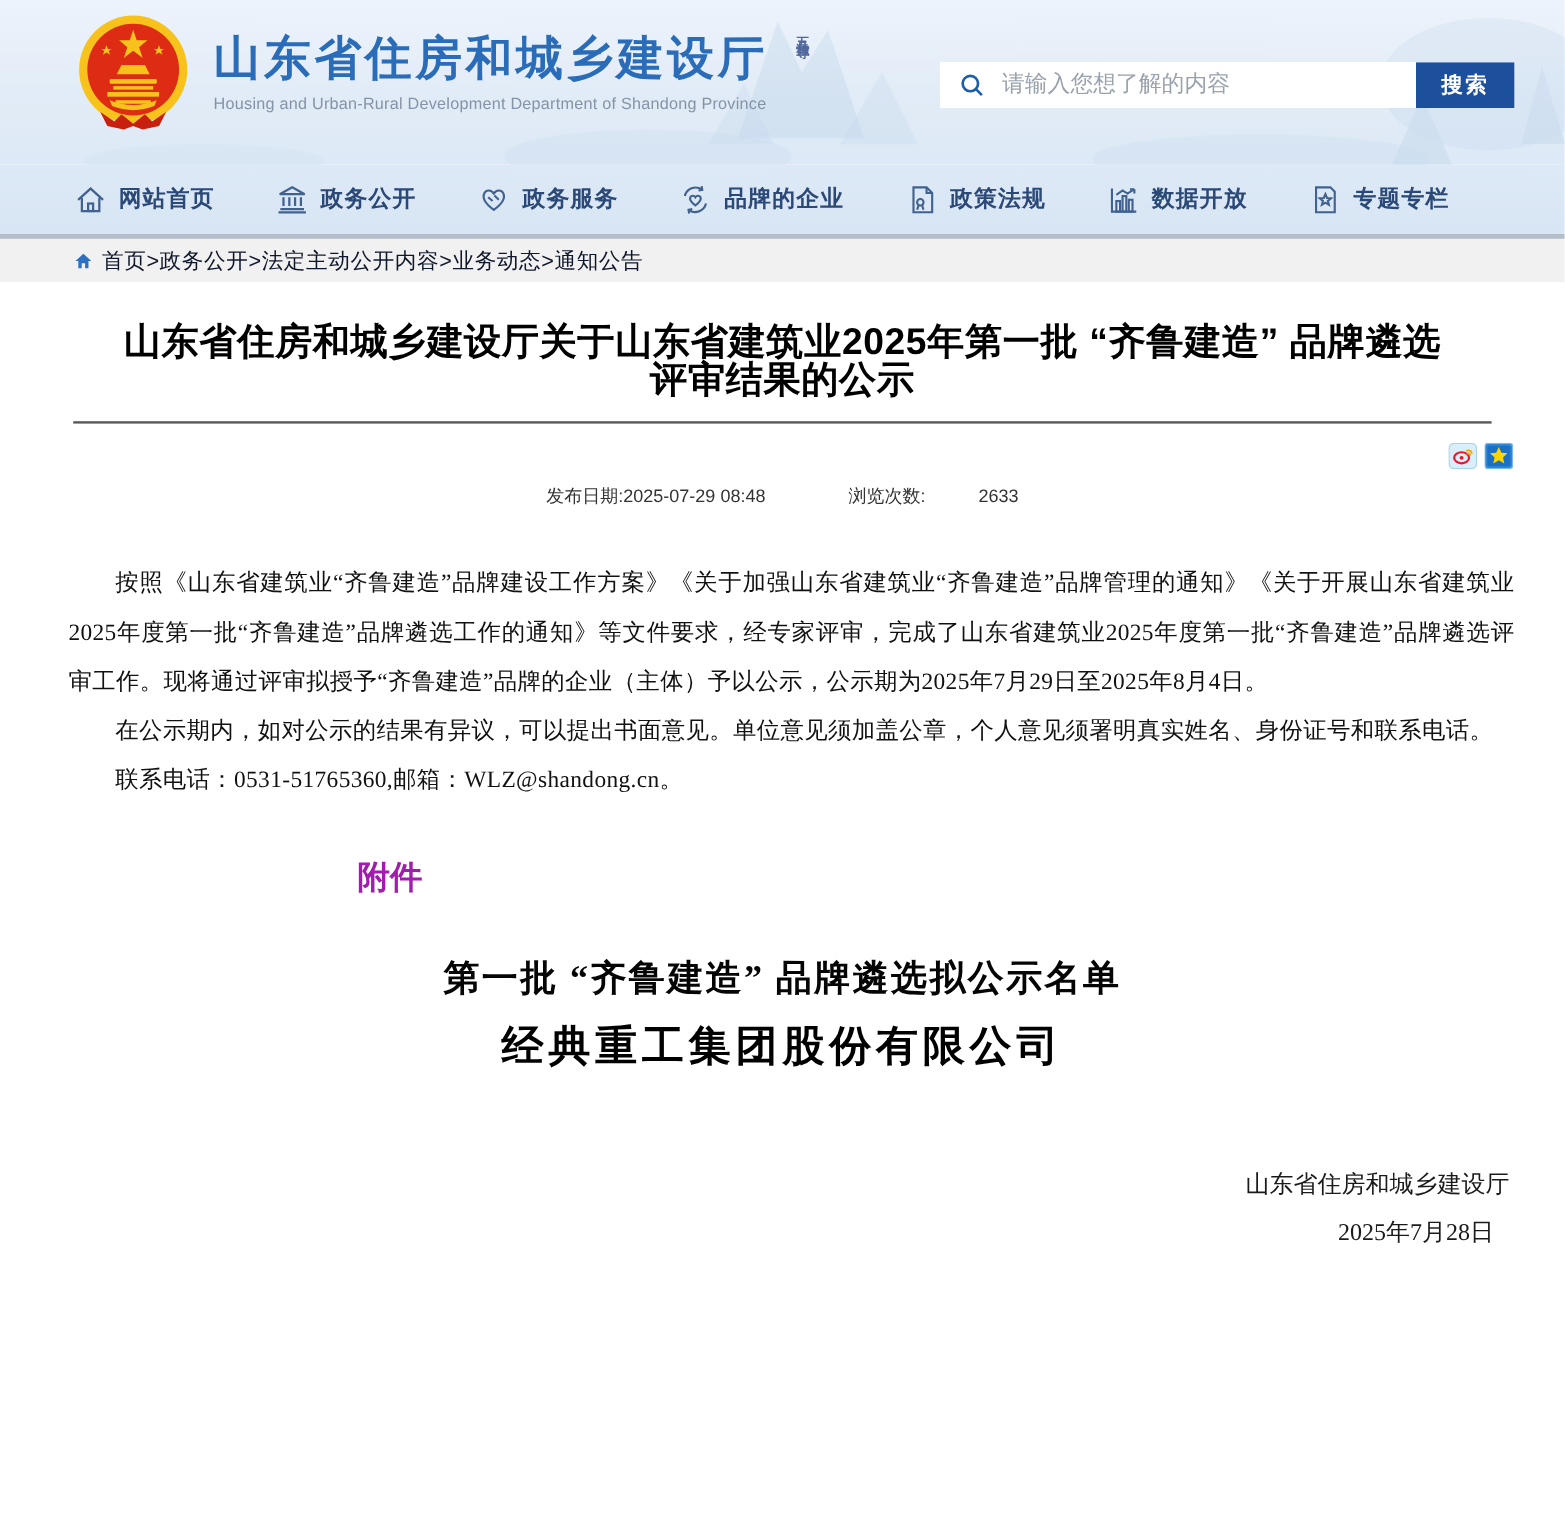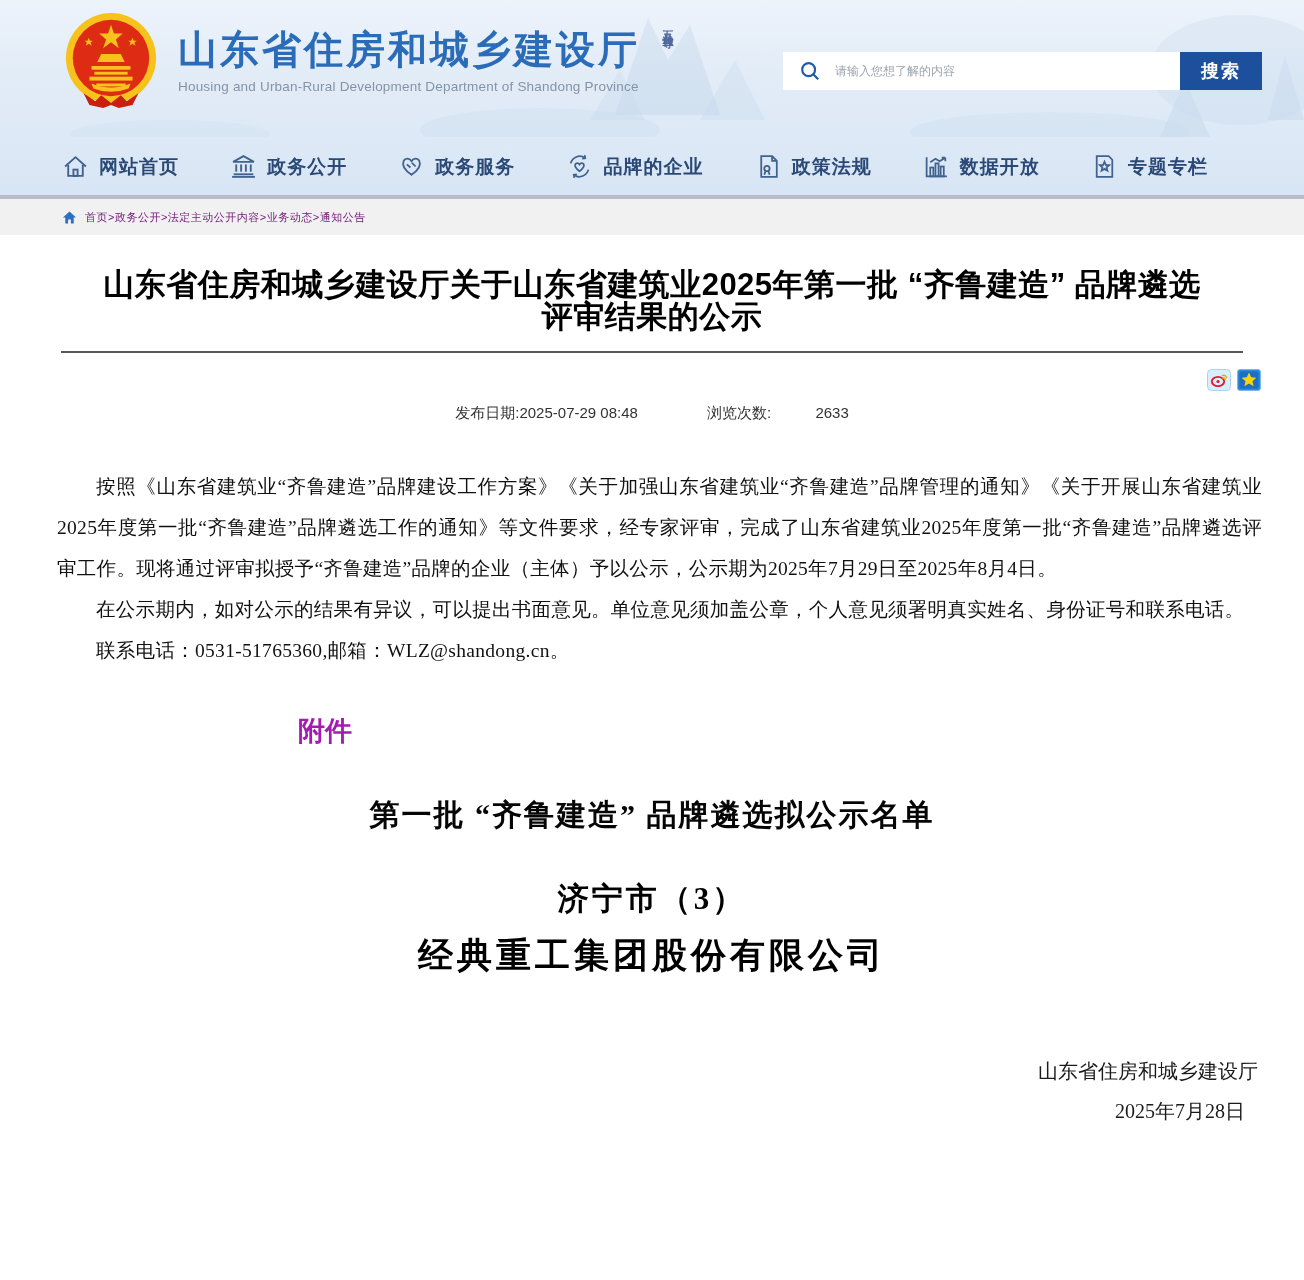--- a/index.html
+++ b/index.html
@@ -26,45 +26,45 @@
     font-size: 11px; color: #37508e; opacity: 0.85; letter-spacing: 2px;
     font-family: "Liberation Serif", serif; font-weight: bold;
   }
   .search-box {
     position: absolute; left: 783px; top: 52px; width: 479px; height: 38px;
     background: #ffffff; display: flex; align-items: center;
   }
   .search-icon { margin-left: 16px; display: flex; }
   .search-input {
     flex: 1; border: none; outline: none; height: 100%;
-    font-size: 12px; padding-left: 14px; color: #333; background: transparent;
+    font-size: 19px; padding-left: 14px; color: #333; background: transparent;
   }
   .search-input::placeholder { color: #9aa3ad; }
   .search-btn {
     width: 82px; height: 38px; border: none; background: #1c4f9c; color: #ffffff;
     font-size: 18px; font-weight: bold; letter-spacing: 2px; cursor: pointer;
   }
 
   
   .main-nav {
     position: relative; height: 58px;
     background: linear-gradient(180deg, #dde9f6 0%, #d8e5f4 100%);
     display: flex; align-items: center; justify-content: space-between;
     padding: 0 96px 0 62px;
   }
-  .nav-item { display: flex; align-items: flex-end; gap: 10px; cursor: pointer; text-decoration: none; }
+  .nav-item { display: flex; align-items: flex-start; gap: 10px; cursor: pointer; text-decoration: none; }
   .nav-item .nav-label { font-size: 19px; font-weight: bold; color: #2b4977; letter-spacing: 1px; }
   .nav-icon { display: flex; }
 
   
   .breadcrumb-bar {
     height: 40px; background: #f1f1f2; border-top: 4px solid #b5bdc9;
     display: flex; align-items: center; padding-left: 62px; gap: 8px;
   }
-  .breadcrumb-text { font-size: 11px; color: #701a75; letter-spacing: 0.5px; }
+  .breadcrumb-text { font-size: 18px; color: #0f172a; letter-spacing: 0.5px; }
 
   
   .content { position: relative; background: #ffffff; }
   .article-title {
     margin: 34px 95px 0 95px; text-align: center;
     font-size: 31px; font-weight: 600; color: #000000; line-height: 32px; letter-spacing: 0.5px;
   }
   .title-divider { height: 2px; background: #5a5a5a; margin: 18px 61px 0 61px; }
   .meta-row { position: relative; margin-top: 15px; height: 26px; }
   .meta-center {
@@ -288,21 +288,20 @@
 
     <div class="article-body">
       <p>按照《山东省建筑业“齐鲁建造”品牌建设工作方案》《关于加强山东省建筑业“齐鲁建造”品牌管理的通知》《关于开展山东省建筑业2025年度第一批“齐鲁建造”品牌遴选工作的通知》等文件要求，经专家评审，完成了山东省建筑业2025年度第一批“齐鲁建造”品牌遴选评审工作。现将通过评审拟授予“齐鲁建造”品牌的企业（主体）予以公示，公示期为2025年7月29日至2025年8月4日。</p>
       <p>在公示期内，如对公示的结果有异议，可以提出书面意见。单位意见须加盖公章，个人意见须署明真实姓名、身份证号和联系电话。</p>
       <p>联系电话：0531-51765360,邮箱：WLZ@shandong.cn。</p>
     </div>
 
 
     <div class="doc-heading">附件</div>
     <div class="doc-title">第一批 “齐鲁建造” 品牌遴选拟公示名单</div>
-    <div class="doc-city">济宁市（3）</div>
     <div class="doc-company">经典重工集团股份有限公司</div>
 
     <div class="signature">
       <div class="signature-org">山东省住房和城乡建设厅</div>
       <div class="signature-date">2025年7月28日</div>
     </div>
 
   </main>
 </div>
 

